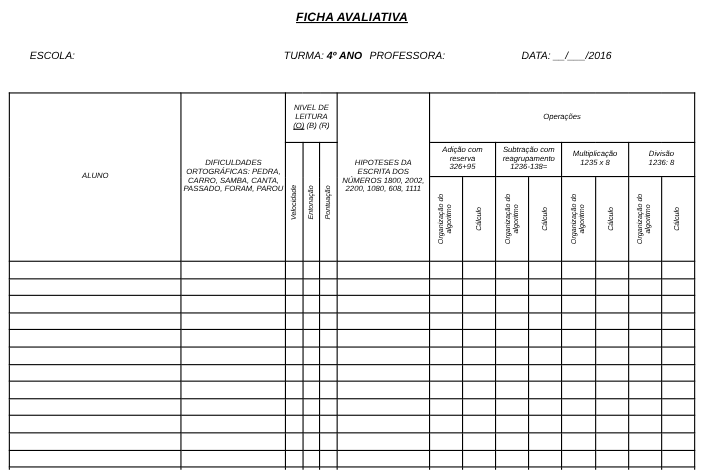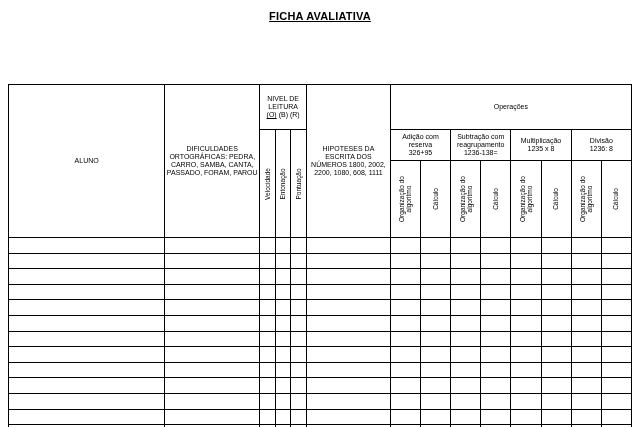--- a/index.html
+++ b/index.html
@@ -12,20 +12,21 @@
     height: 427px;
     font-family: "Liberation Sans", sans-serif;
     color: #000000;
     overflow: hidden;
   }
   .page {
     position: relative;
     width: 520px;
     height: 427px;
     box-sizing: border-box;
+    font-style: italic;
   }
   .doc-title {
     position: absolute;
     top: 10px;
     left: 0;
     width: 640px;
     text-align: center;
     font-size: 11px;
     font-weight: bold;
     text-decoration: underline;
@@ -124,20 +125,26 @@
     height: 14.6px;
   }
 </style>
 </head>
 <body>
 
 <div class="page">
 
   <div class="doc-title">FICHA AVALIATIVA</div>
 
+  <div class="header-row">
+    <span class="hdr hdr-escola">ESCOLA:</span>
+    <span class="hdr hdr-turma"><span>TURMA:</span> <b>4º ANO</b></span>
+    <span class="hdr hdr-prof">PROFESSORA:</span>
+    <span class="hdr hdr-data">DATA: __/___/2016</span>
+  </div>
 
   <table class="grid">
     <colgroup>
       <col class="c-aluno">
         <col class="c-dific">
       <col class="c-nivel">
         <col class="c-nivel">
         <col class="c-nivel">
       <col class="c-hip">
       <col class="c-op">

